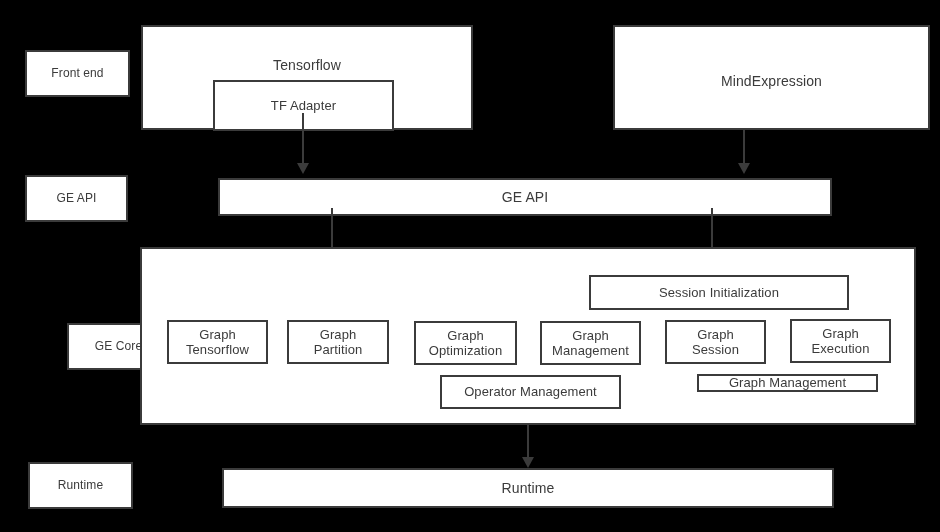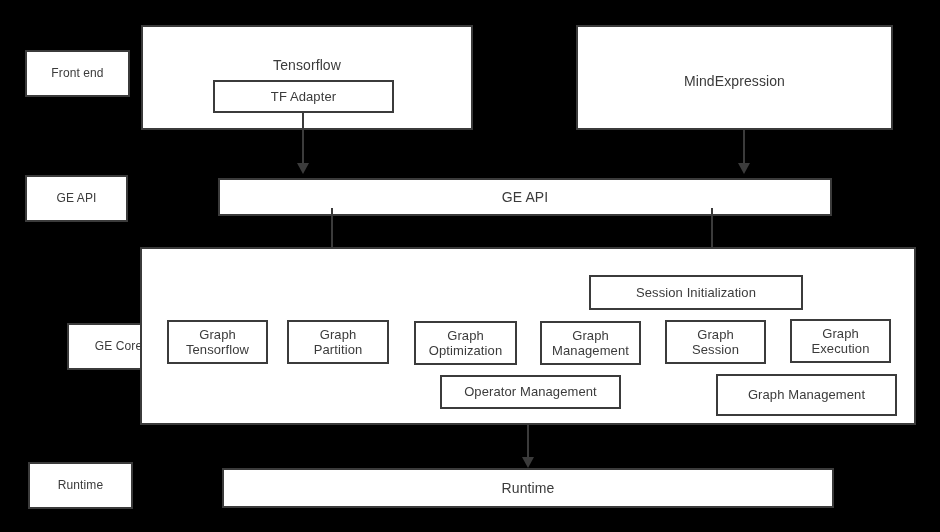--- a/index.html
+++ b/index.html
@@ -64,43 +64,43 @@
   <div class="box tier-label" style="left:25px;top:175px;width:103px;height:47px;">GE API</div>
 
   <div class="box tier-label" style="left:25px;top:323px;width:103px;height:47px;margin-left:42px;">GE Core</div>
 
   <div class="box tier-label" style="left:28px;top:462px;width:105px;height:47px;">Runtime</div>
 
   <div class="box group" style="left:141px;top:25px;width:332px;height:105px;">
     <span class="group-title">Tensorflow</span>
   </div>
 
-  <div class="box small" style="left:213px;top:80px;width:181px;height:33px;">TF Adapter</div>
+  <div class="box small" style="left:213px;top:80px;width:181px;height:51px;">TF Adapter</div>
 
-  <div class="box group" style="left:576px;top:25px;width:317px;height:105px;">
+  <div class="box group" style="left:613px;top:25px;width:317px;height:105px;">
     <span class="group-title" style="margin-top:46px;">MindExpression</span>
   </div>
 
   <div class="conn" style="left:302px;top:113px;height:50px;"></div>
   <div class="arrowhead" style="left:297px;top:163px;"></div>
 
   <div class="conn" style="left:743px;top:130px;height:33px;"></div>
   <div class="arrowhead" style="left:738px;top:163px;"></div>
 
   <div class="box bar" style="left:218px;top:178px;width:614px;height:38px;">GE API</div>
 
   <div class="conn" style="left:331px;top:208px;height:54px;"></div>
   <div class="arrowhead" style="left:326px;top:262px;"></div>
 
   <div class="conn" style="left:711px;top:208px;height:54px;"></div>
   <div class="arrowhead" style="left:706px;top:262px;"></div>
 
   <div class="box" style="left:140px;top:247px;width:776px;height:178px;"></div>
 
-  <div class="box small" style="left:589px;top:275px;width:214px;height:35px;">Session Initialization</div>
+  <div class="box small" style="left:589px;top:275px;width:260px;height:35px;">Session Initialization</div>
 
   <div class="box small" style="left:167px;top:320px;width:101px;height:44px;flex-direction:column;">
     <span>Graph</span>
     <span>Tensorflow</span>
   </div>
 
   <div class="box small" style="left:287px;top:320px;width:102px;height:44px;flex-direction:column;">
     <span>Graph</span>
     <span>Partition</span>
   </div>
@@ -119,20 +119,20 @@
     <span>Graph</span>
     <span>Session</span>
   </div>
 
   <div class="box small" style="left:790px;top:319px;width:101px;height:44px;flex-direction:column;">
     <span>Graph</span>
     <span>Execution</span>
   </div>
 
   <div class="box small" style="left:440px;top:375px;width:181px;height:34px;">Operator Management</div>
-  <div class="box small" style="left:716px;top:374px;width:181px;height:42px;">Graph Management</div>
+  <div class="box small" style="left:697px;top:374px;width:181px;height:18px;">Graph Management</div>
 
   <div class="conn" style="left:527px;top:425px;height:32px;"></div>
   <div class="arrowhead" style="left:522px;top:457px;"></div>
 
   <div class="box bar" style="left:222px;top:468px;width:612px;height:40px;">Runtime</div>
 
 </div>
 
 </body></html>

